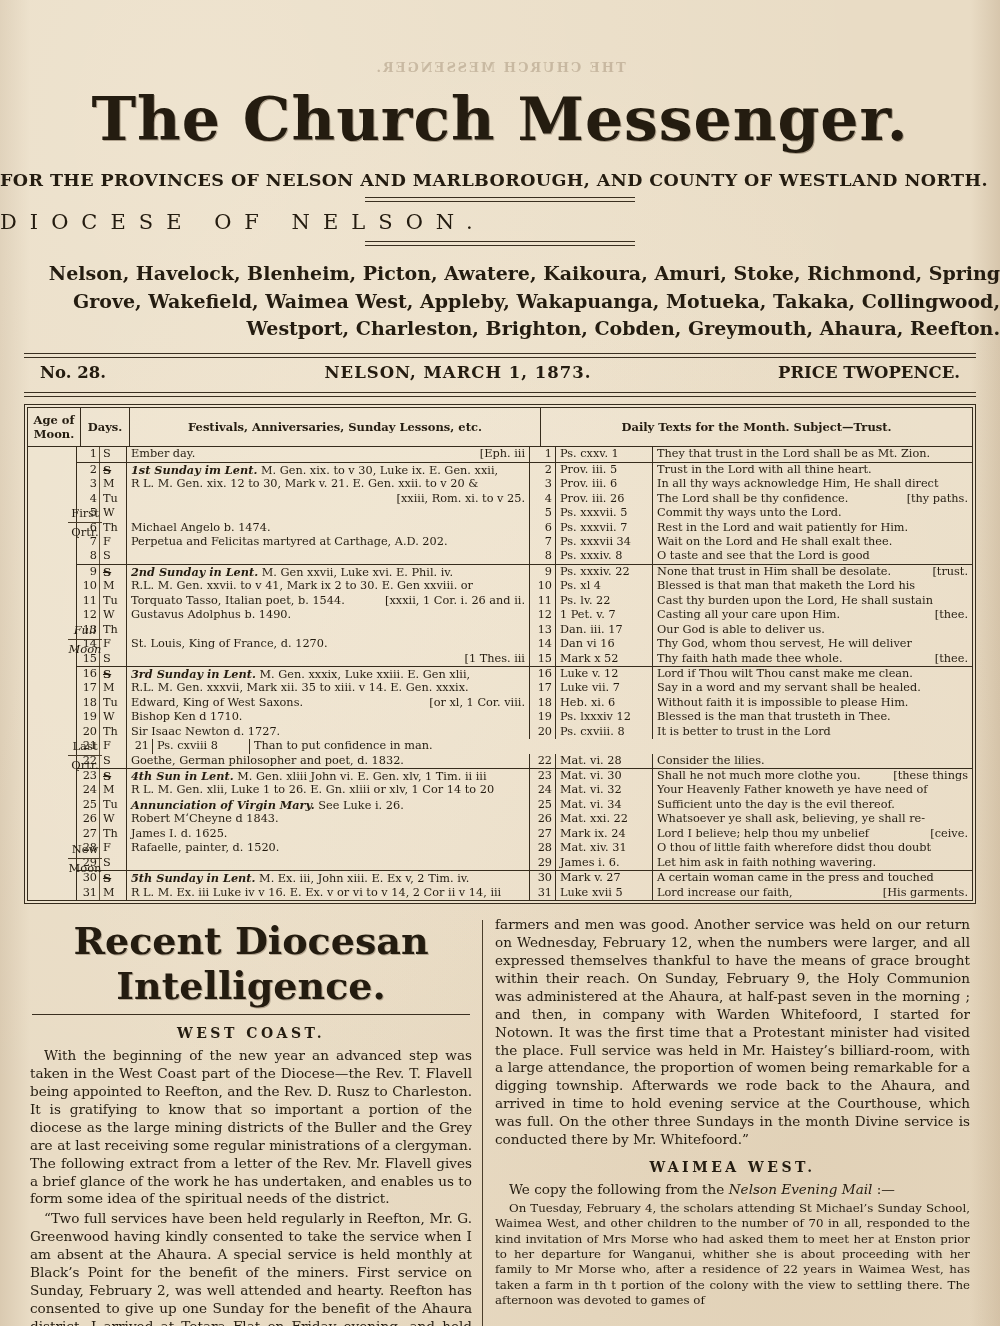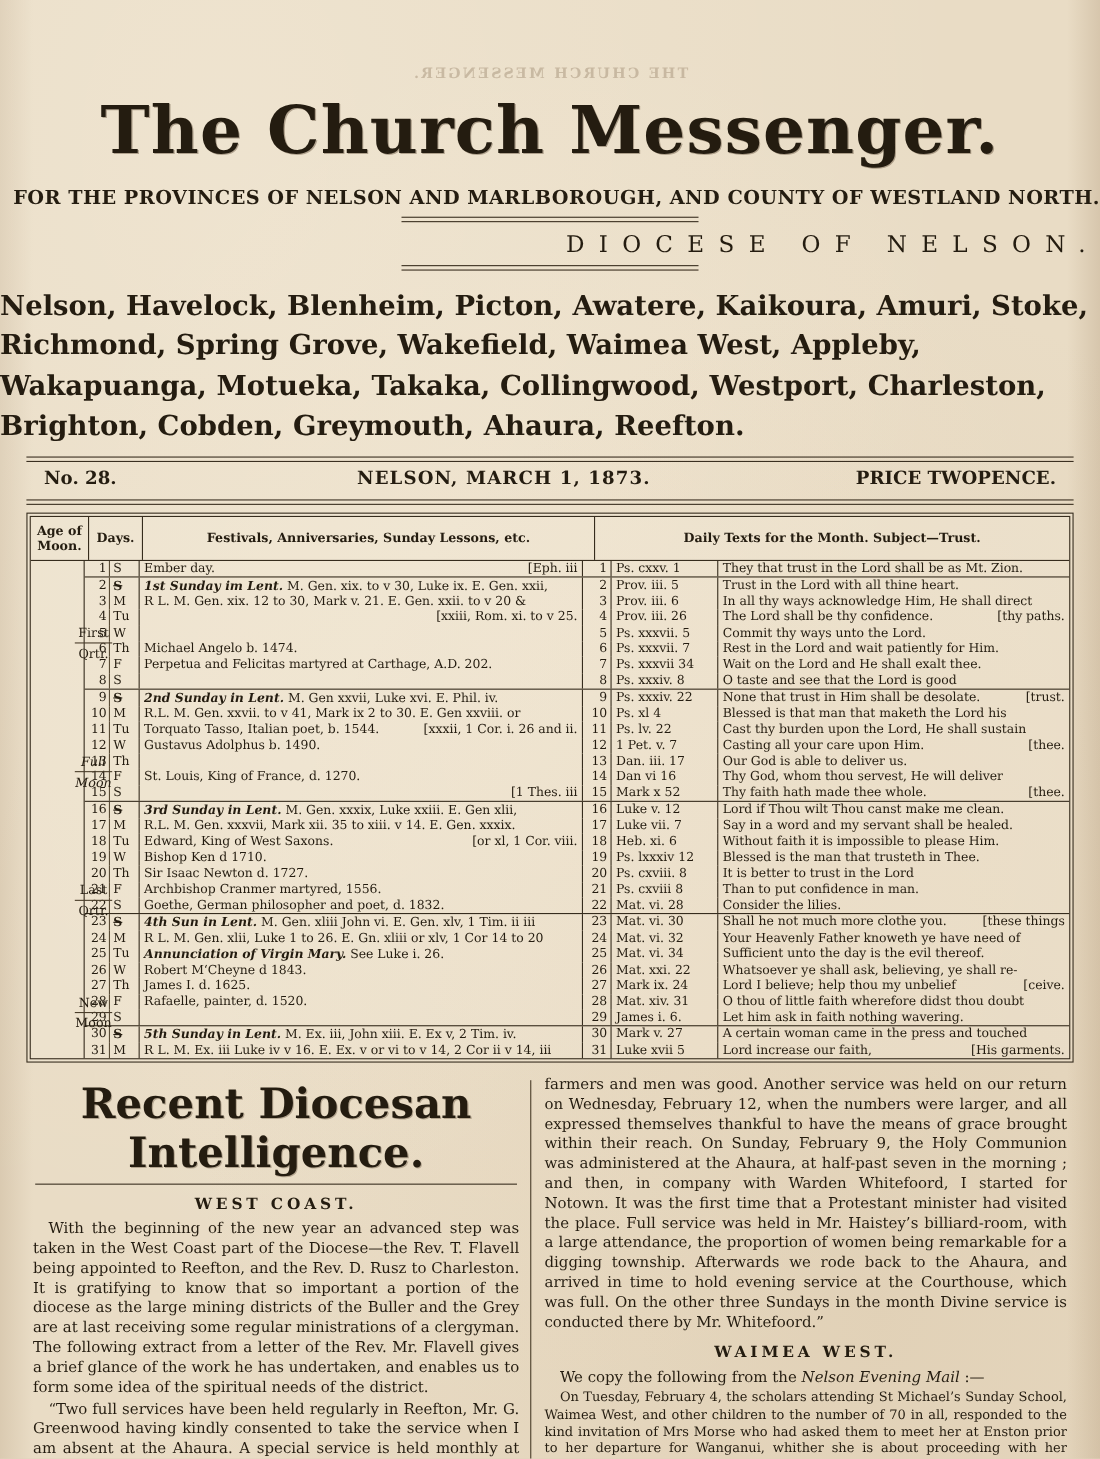--- a/index.html
+++ b/index.html
@@ -8,24 +8,24 @@
     background:
       radial-gradient(ellipse at 20% 10%, rgba(255,250,238,.25), transparent 60%),
       radial-gradient(ellipse at 80% 90%, rgba(190,160,120,.18), transparent 55%),
       radial-gradient(ellipse at 50% 50%, rgba(255,244,226,.20), transparent 70%),
       linear-gradient(90deg, rgba(150,120,85,.18) 0%, rgba(0,0,0,0) 3%, rgba(0,0,0,0) 97%, rgba(150,120,85,.22) 100%),
       #e9dcc5;}
   .bleed{position:absolute;top:60px;left:0;width:100%;text-align:center;font-weight:bold;font-size:13px;
     letter-spacing:2px;color:#a6937a;opacity:.5;transform:scaleX(-1);}
   .masthead{margin:84px 0 0 0;text-align:center;font-size:60px;font-weight:bold;letter-spacing:1px;
     color:#241c10;text-shadow:1px 1px 0 rgba(60,40,20,.35);}
-  .subtitle{margin-top:16px;text-align:right;font-weight:bold;font-size:17.5px;letter-spacing:.4px;color:#241c10;}
+  .subtitle{margin-top:16px;text-align:left;font-weight:bold;font-size:17.5px;letter-spacing:.4px;color:#241c10;}
   .rule-sm{width:270px;margin:7px auto 0 auto;border-top:1.5px solid #3a2f20;border-bottom:1px solid #3a2f20;height:3px;}
-  .diocese{margin-top:8px;text-align:right;font-size:21px;letter-spacing:13px;color:#241c10;}
-  .towns{margin-top:14px;text-align:left;font-weight:bold;font-size:25px;line-height:1.45;color:#241c10;}
+  .diocese{margin-top:8px;text-align:left;font-size:21px;letter-spacing:13px;color:#241c10;}
+  .towns{margin-top:14px;text-align:right;font-weight:bold;font-size:19px;line-height:1.45;color:#241c10;}
   .rule-dbl{width:952px;margin:10px auto 0 auto;border-top:1.5px solid #3a2f20;border-bottom:1px solid #3a2f20;height:3px;}
   .issue-line{width:920px;margin:5px auto 0 auto;display:flex;justify-content:space-between;align-items:baseline;
     font-size:16.5px;font-weight:bold;color:#241c10;}
   .issue-line .date{letter-spacing:1px;margin-left:32px;}
 
   
   .cal-table{width:944px;margin:7px auto 0 auto;border:4px double #362c1d;background:rgba(244,235,218,.35);}
   .cal-head{display:flex;border-bottom:1px solid #362c1d;font-weight:bold;font-size:11.5px;color:#241c10;}
   .h-moon{width:48px;padding:5px 2px;text-align:center;border-right:1px solid #362c1d;line-height:1.25;}
   .h-days{width:46px;padding:5px 1px;text-align:center;border-right:1px solid #362c1d;display:flex;align-items:center;justify-content:center;}
@@ -273,21 +273,20 @@
             <span class="c-day">20</span>
             <span class="c-wd">Th</span>
             <span class="c-fest">Sir Isaac Newton d. 1727.</span>
             <span class="c-day2">20</span>
             <span class="c-ref">Ps. cxviii. 8</span>
             <span class="c-text">It is better to trust in the Lord</span>
           </div>
           <div class="cal-row">
             <span class="c-day">21</span>
             <span class="c-wd">F</span>
-            <span class="c-fest">Archbishop Cranmer martyred, 1556.</span>
             <span class="c-day2">21</span>
             <span class="c-ref">Ps. cxviii 8</span>
             <span class="c-text">Than to put confidence in man.</span>
           </div>
           <div class="cal-row">
             <span class="c-day">22</span>
             <span class="c-wd">S</span>
             <span class="c-fest">Goethe, German philosopher and poet, d. 1832.</span>
             <span class="c-day2">22</span>
             <span class="c-ref">Mat. vi. 28</span>

